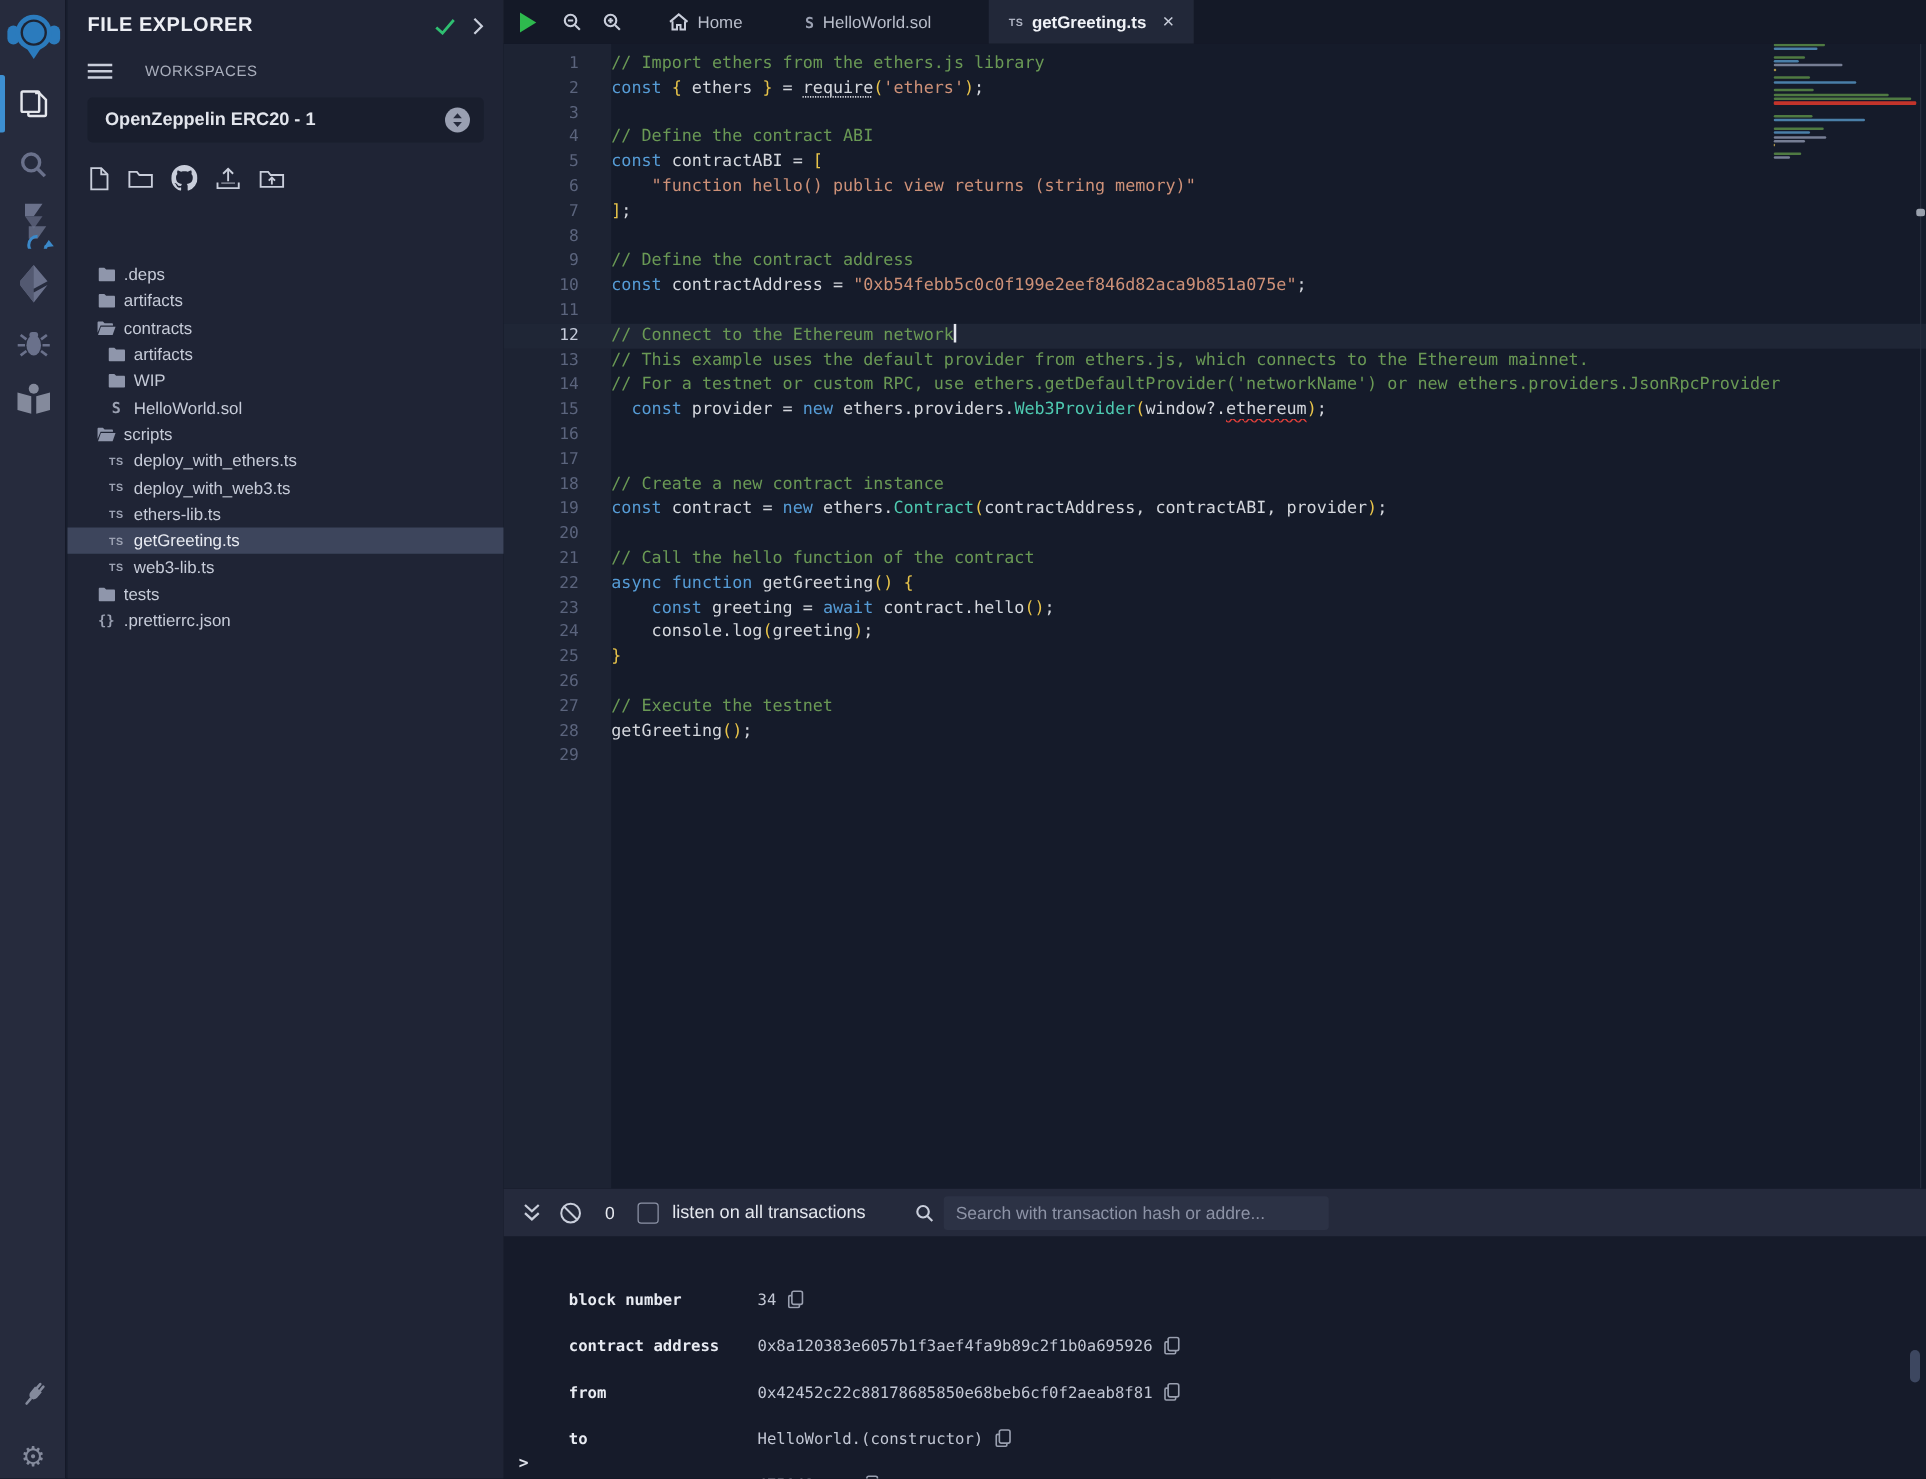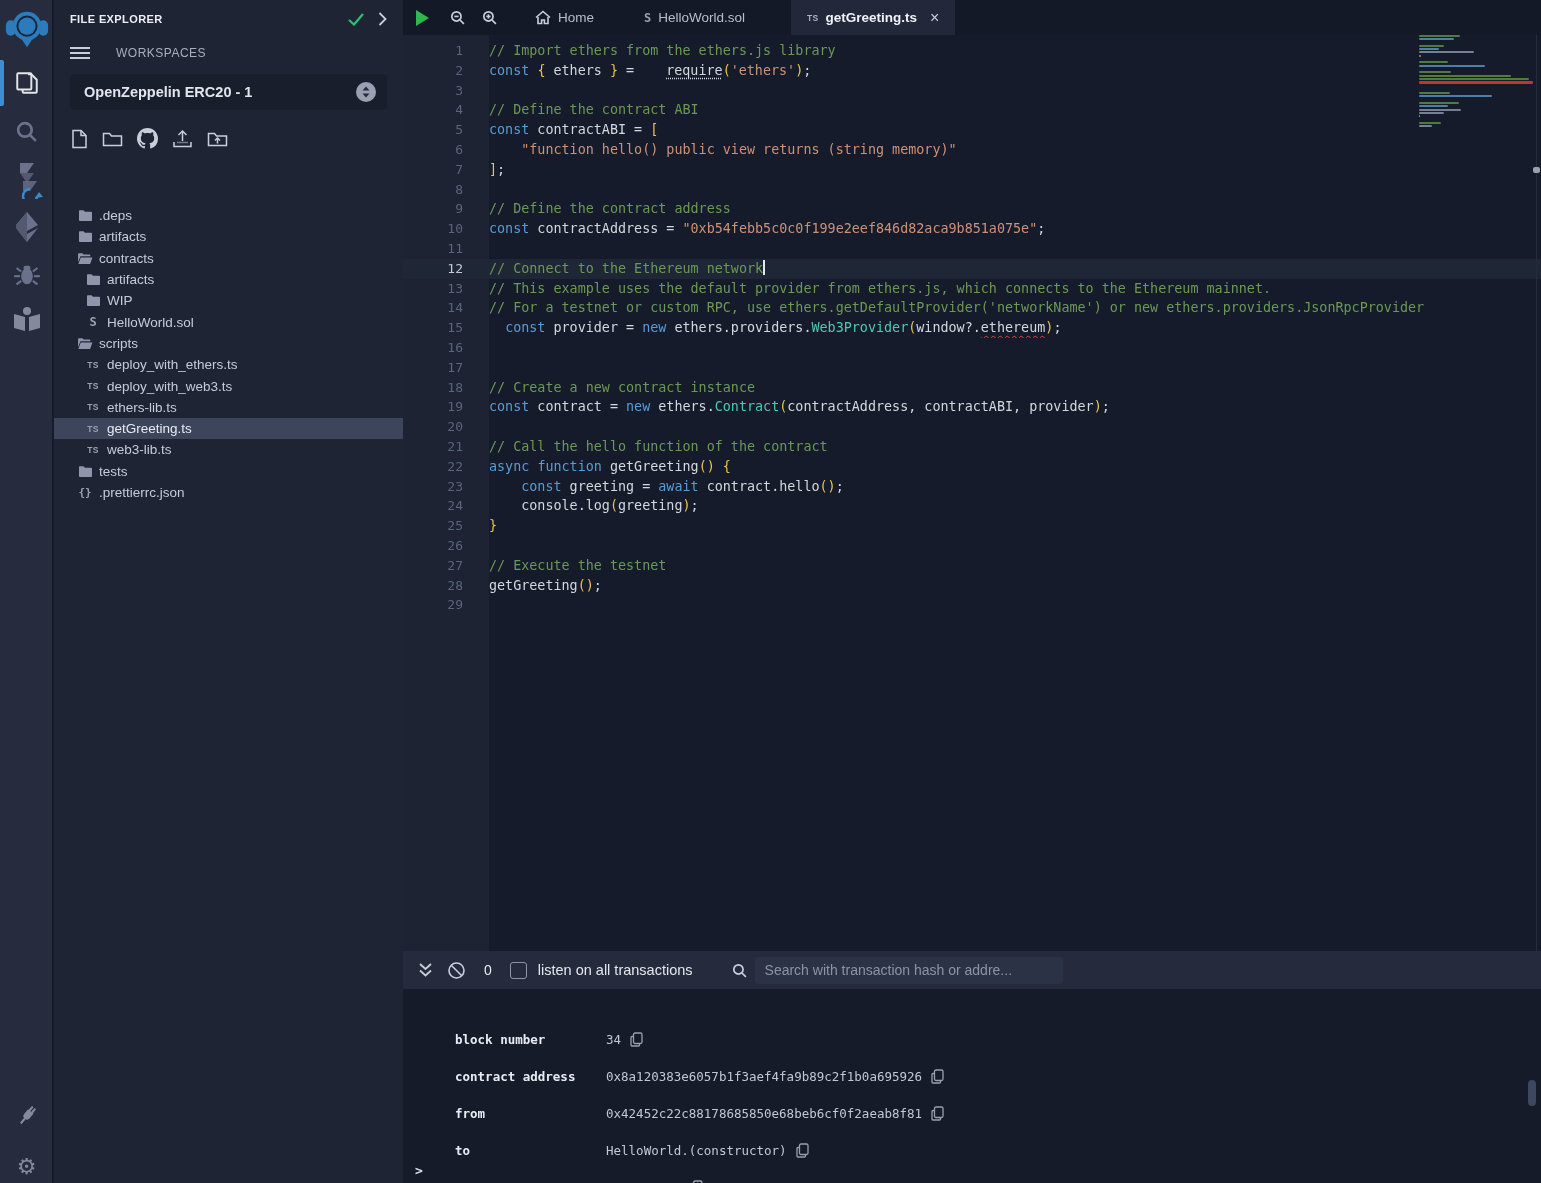--- a/index.html
+++ b/index.html
@@ -14,21 +14,21 @@
   
   #iconbar { position:absolute; left:0; top:0; width:53px; height:1183px; background:#262b3d; border-right:1px solid #151928; }
   .ibar-icon { position:absolute; left:0; width:53px; display:flex; justify-content:center; align-items:center; cursor:pointer; }
   .ibar-icon svg, .ibar-icon span { opacity:.95; }
   #active-indicator { position:absolute; left:0; top:60px; width:4px; height:46px; background:#3d8fd1; border-radius:0 2px 2px 0; }
   .gear-glyph { font-size:22px; color:#8a90a2; font-family:"DejaVu Sans", sans-serif; }
 
   
   #explorer { position:absolute; left:54px; top:0; width:349px; height:1183px; background:#1f2435; }
   #explorer-header { display:flex; align-items:center; padding:12px 16px 6px 16px; }
-  #explorer-title { font-size:11px; font-weight:700; letter-spacing:.4px; color:#eceef4; flex:1; }
+  #explorer-title { font-size:16px; font-weight:700; letter-spacing:.4px; color:#eceef4; flex:1; }
   .hdr-btn { margin-left:14px; cursor:pointer; }
   #workspaces-row { display:flex; align-items:center; padding:14px 16px 4px 16px; }
   #workspaces-label { font-size:12px; color:#a9aebc; letter-spacing:.5px; margin-left:26px; }
   #workspace-select {
     margin:10px 16px 0 16px; height:36px; background:#191e2d; border-radius:4px;
     display:flex; align-items:center; padding:0 10px 0 14px; cursor:pointer;
   }
   #workspace-name { flex:1; font-size:14.5px; font-weight:600; color:#e2e5ec; }
   #explorer-toolbar { display:flex; align-items:center; gap:14px; padding:18px 16px 8px 17px; }
   .tool-icon { cursor:pointer; }
@@ -57,21 +57,21 @@
   #editor { position:absolute; left:0; top:35px; width:100%; height:916px; background:#151b2a; overflow:hidden; }
   #gutter-bg { position:absolute; left:0; top:0; width:86px; height:100%; background:#1d2333; }
   #code-lines { position:absolute; left:0; top:6px; width:100%; }
   .code-line { position:relative; display:flex; height:19.8px; line-height:19.8px; font-family:"DejaVu Sans Mono", monospace; font-size:13.4px; white-space:pre; }
   .code-line.cur { background:#1f2636; }
   .ln { width:60px; text-align:right; color:#5b647d; flex:none; font-size:13px; }
   .code-line.cur .ln { color:#c5cbdb; }
   .lcode { padding-left:26px; flex:1; overflow:hidden; }
   .cm{color:#6a9955} .kw{color:#569cd6} .str{color:#ce9178} .br{color:#e8c44a}
   .cls{color:#4ec9b0} .pl{color:#d4d7dd}
-  .lnk{color:#d4d7dd; text-decoration:underline dotted; text-underline-offset:3px;margin-left:24px;}
+  .lnk{color:#d4d7dd; text-decoration:underline dotted; text-underline-offset:3px;}
   .err{color:#d4d7dd; text-decoration:underline; text-decoration-style:wavy; text-decoration-color:#e5403a; text-decoration-thickness:1px; text-underline-offset:3px;}
   .cursor { display:inline-block; width:1.5px; height:15px; background:#e4e7ee; vertical-align:-2px; }
 
   
   #minimap { position:absolute; right:8px; top:0; width:114px; height:140px; cursor:pointer; }
   .mm-line { height:2px; margin-bottom:1.3px; border-radius:1px; }
   
   #window-scroll-line { position:absolute; left:1133px; top:0; width:1px; height:916px; background:#262c3c; }
 
   

